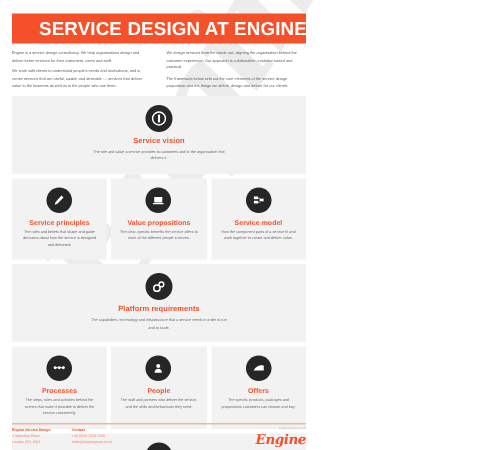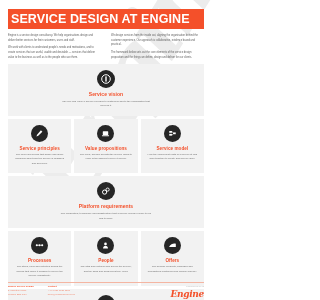--- a/index.html
+++ b/index.html
@@ -39,21 +39,21 @@
     width:196px;height:20px;
     background:#f4502a;
     display:flex;align-items:center;
     z-index:3;
   }
   .header-title{
     color:#ffffff;
     font-size:12.5px;
     font-weight:700;
     letter-spacing:.1px;
-    padding-left:3px;
+    padding-left:18px;
     white-space:nowrap;
   }
 
   
   .intro{
     position:absolute;
     left:8px;top:34px;
     width:196px;
     display:flex;
     gap:10px;

